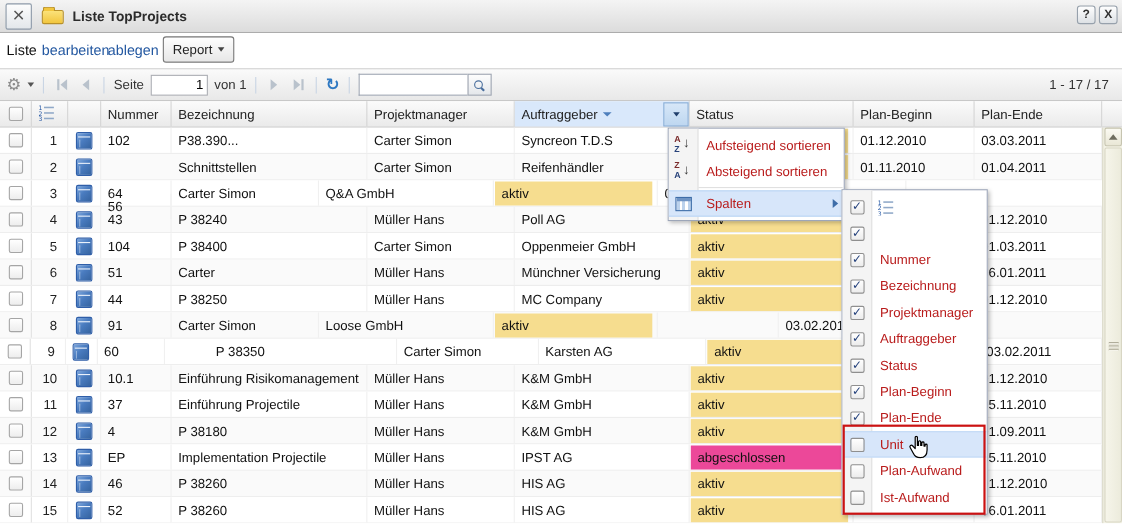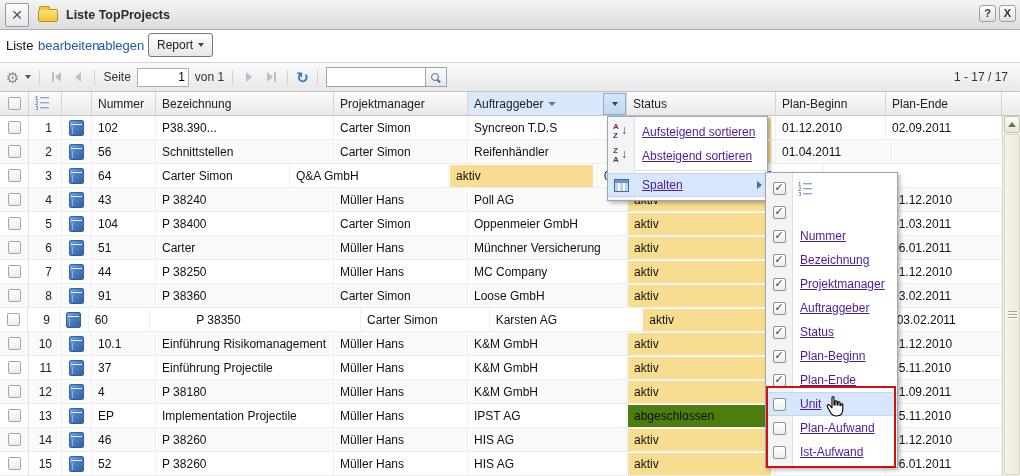--- a/index.html
+++ b/index.html
@@ -95,21 +95,21 @@
   .vthumb{position:absolute;left:1px;top:18px;width:16px;height:341px;box-sizing:border-box;
     background:linear-gradient(90deg,#F6F5EA,#ECEBDC);border:1px solid #D8D6C4;border-radius:2px;cursor:pointer;}
   .grip{position:absolute;left:3px;top:176px;width:9px;}
   .grip i{display:block;height:1px;background:#A9A693;border-bottom:1px solid #FDFCF4;margin-bottom:1px;}
 
   
   .menu{position:absolute;box-sizing:border-box;background:#fff;border:1px solid #9DA6B8;
     box-shadow:2px 2px 4px rgba(0,0,0,.28);padding:3px 0;}
   .menu .gutter{position:absolute;left:0;top:0;bottom:0;width:26px;background:#F4F4F4;border-right:1px solid #E0E0E0;}
   .mitem{position:relative;height:24px;display:flex;align-items:center;cursor:pointer;}
-  .mitem .mlabel{position:absolute;left:34px;color:#4c1d95;white-space:nowrap;text-decoration:underline;}
+  .mitem .mlabel{position:absolute;left:34px;color:#b91c1c;white-space:nowrap;}
   .mitem.hl{background:#D7E6FA;box-shadow:inset 0 1px 0 #BFD8F5, inset 0 -1px 0 #BFD8F5;}
   .mitem .micon{position:absolute;left:4px;width:18px;height:18px;display:flex;align-items:center;justify-content:center;}
   .msep{height:1px;background:#E0E0E0;margin:2px 1px;}
   .subarrow{position:absolute;right:5px;width:0;height:0;border-top:4px solid transparent;border-bottom:4px solid transparent;border-left:5px solid #3E6DA8;}
   .sorticon{position:relative;width:18px;height:18px;font-weight:bold;}
   .sorticon .t{position:absolute;left:1px;top:0px;font-size:8px;line-height:8px;}
   .sorticon .b{position:absolute;left:1px;top:8.5px;font-size:8px;line-height:8px;}
   .sorticon .ar{position:absolute;left:9px;top:0px;font-size:12px;color:#333;font-weight:normal;}
   .mar{color:#7A2B2B;} .nav{color:#27427A;}
   .colicon{width:15px;height:13px;box-sizing:border-box;border:1px solid #3E6DA8;
@@ -236,37 +236,38 @@
           <div class="book"></div>
         </div>
         <div class="bcell" style="width: 64px;">102</div>
         <div class="bcell" style="width: 178px;">P38.390...</div>
         <div class="bcell" style="width: 134px;">Carter Simon</div>
         <div class="bcell" style="width: 159px;">Syncreon T.D.S</div>
         <div class="bcell status" style="width: 149px;">
           <div class="pill" style="background: rgb(246, 221, 143);">aktiv</div>
         </div>
         <div class="bcell" style="width: 110px;">01.12.2010</div>
-        <div class="bcell" style="width: 116px;">02.09.2011</div>
+        <div class="bcell" style="width: 116px;">03.03.2011</div>
       </div>
       <div class="grow alt">
         <div class="bcell sel" style="width: 29px;">
           <div class="cbx"></div>
         </div>
         <div class="bcell rnum" style="width: 33px;">2</div>
         <div class="bcell icn" style="width: 30px;">
           <div class="book"></div>
         </div>
-        <div class="bcell" style="width: 64px;">56</div>
+        <div class="bcell" style="width: 64px; margin-top: 36px;">56</div>
         <div class="bcell" style="width: 178px;">Schnittstellen</div>
         <div class="bcell" style="width: 134px;">Carter Simon</div>
         <div class="bcell" style="width: 159px;">Reifenhändler</div>
         <div class="bcell status" style="width: 149px;">
           <div class="pill" style="background: rgb(246, 221, 143);">aktiv</div>
         </div>
+        <div class="bcell" style="width: 110px;">01.11.2010</div>
         <div class="bcell" style="width: 116px;">01.04.2011</div>
       </div>
       <div class="grow">
         <div class="bcell sel" style="width: 29px;">
           <div class="cbx"></div>
         </div>
         <div class="bcell rnum" style="width: 33px;">3</div>
         <div class="bcell icn" style="width: 30px;">
           <div class="book"></div>
         </div>
@@ -353,21 +354,20 @@
       </div>
       <div class="grow alt">
         <div class="bcell sel" style="width: 29px;">
           <div class="cbx"></div>
         </div>
         <div class="bcell rnum" style="width: 33px;">8</div>
         <div class="bcell icn" style="width: 30px;">
           <div class="book"></div>
         </div>
         <div class="bcell" style="width: 64px;">91</div>
-        <div class="bcell" style="width: 178px;">P 38360</div>
         <div class="bcell" style="width: 134px;">Carter Simon</div>
         <div class="bcell" style="width: 159px;">Loose GmbH</div>
         <div class="bcell status" style="width: 149px;">
           <div class="pill" style="background: rgb(246, 221, 143);">aktiv</div>
         </div>
         <div class="bcell" style="width: 110px;"></div>
         <div class="bcell" style="width: 116px;">03.02.2011</div>
       </div>
       <div class="grow">
         <div class="bcell sel" style="width: 29px;">
@@ -447,21 +447,21 @@
         </div>
         <div class="bcell rnum" style="width: 33px;">13</div>
         <div class="bcell icn" style="width: 30px;">
           <div class="book"></div>
         </div>
         <div class="bcell" style="width: 64px;">EP</div>
         <div class="bcell" style="width: 178px;">Implementation Projectile</div>
         <div class="bcell" style="width: 134px;">Müller Hans</div>
         <div class="bcell" style="width: 159px;">IPST AG</div>
         <div class="bcell status" style="width: 149px;">
-          <div class="pill" style="background: #4d7c0f;">abgeschlossen</div>
+          <div class="pill" style="background: #ec4899;">abgeschlossen</div>
         </div>
         <div class="bcell" style="width: 110px;"></div>
         <div class="bcell" style="width: 116px;">05.11.2010</div>
       </div>
       <div class="grow alt">
         <div class="bcell sel" style="width: 29px;">
           <div class="cbx"></div>
         </div>
         <div class="bcell rnum" style="width: 33px;">14</div>
         <div class="bcell icn" style="width: 30px;">

